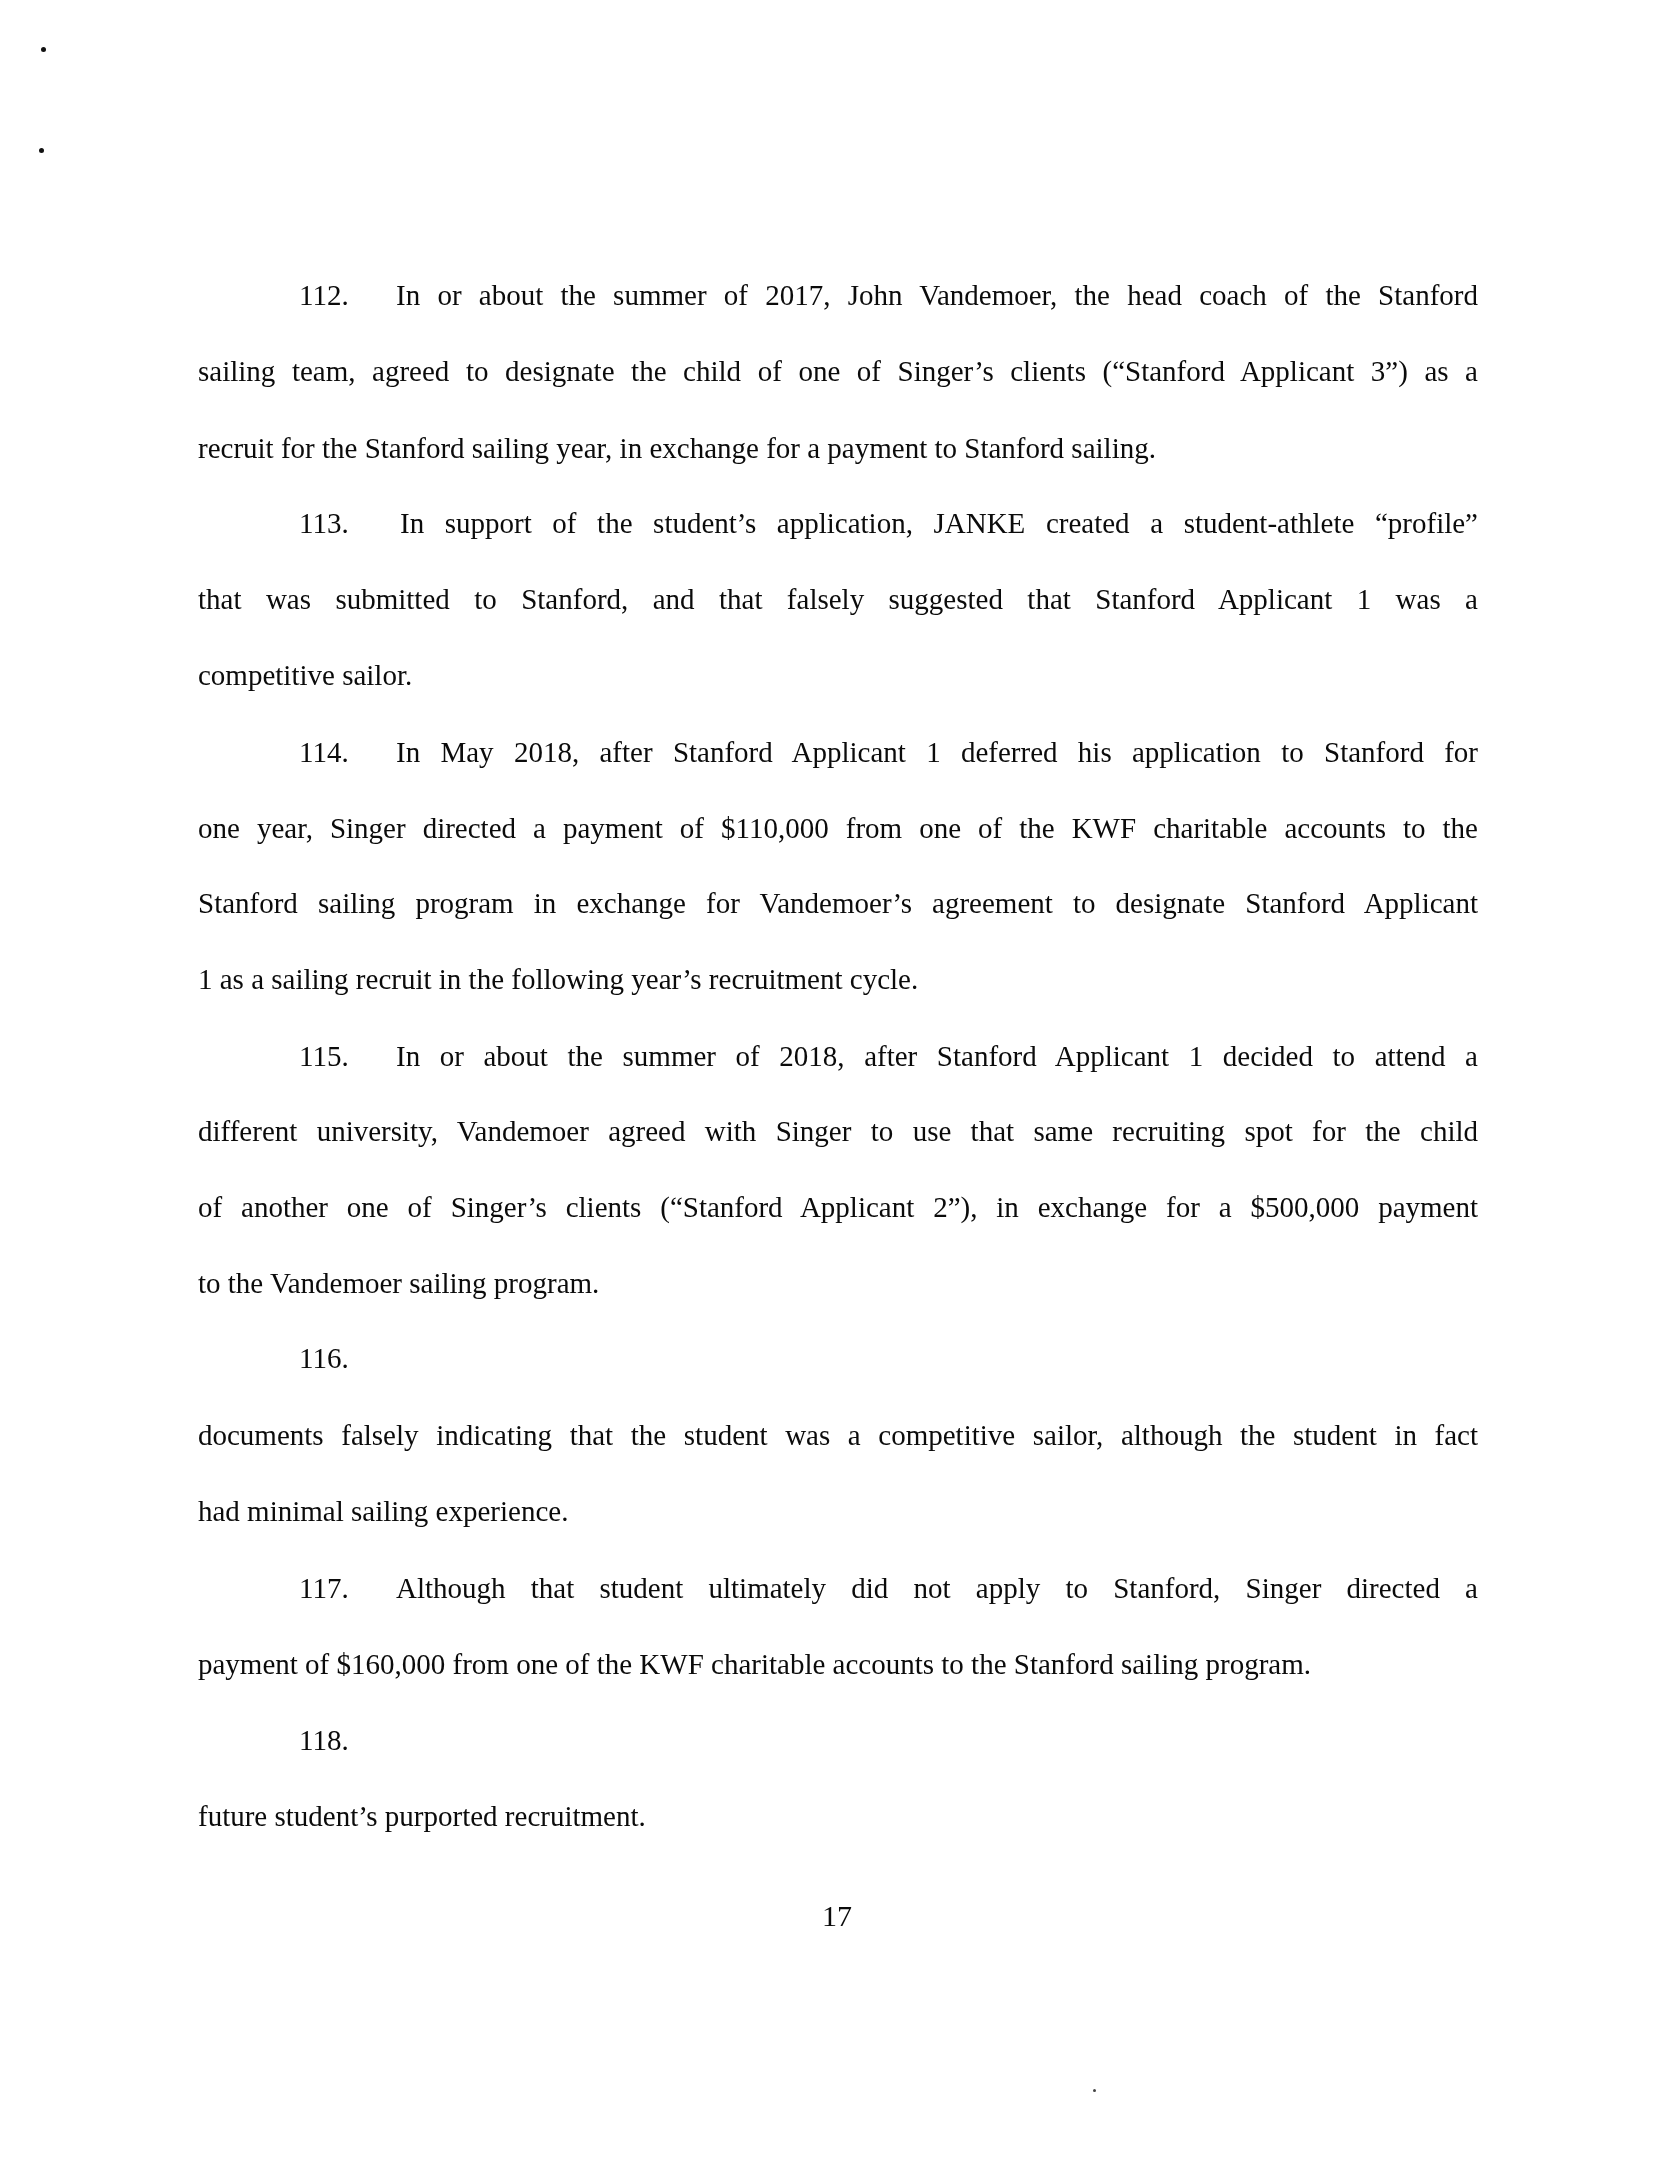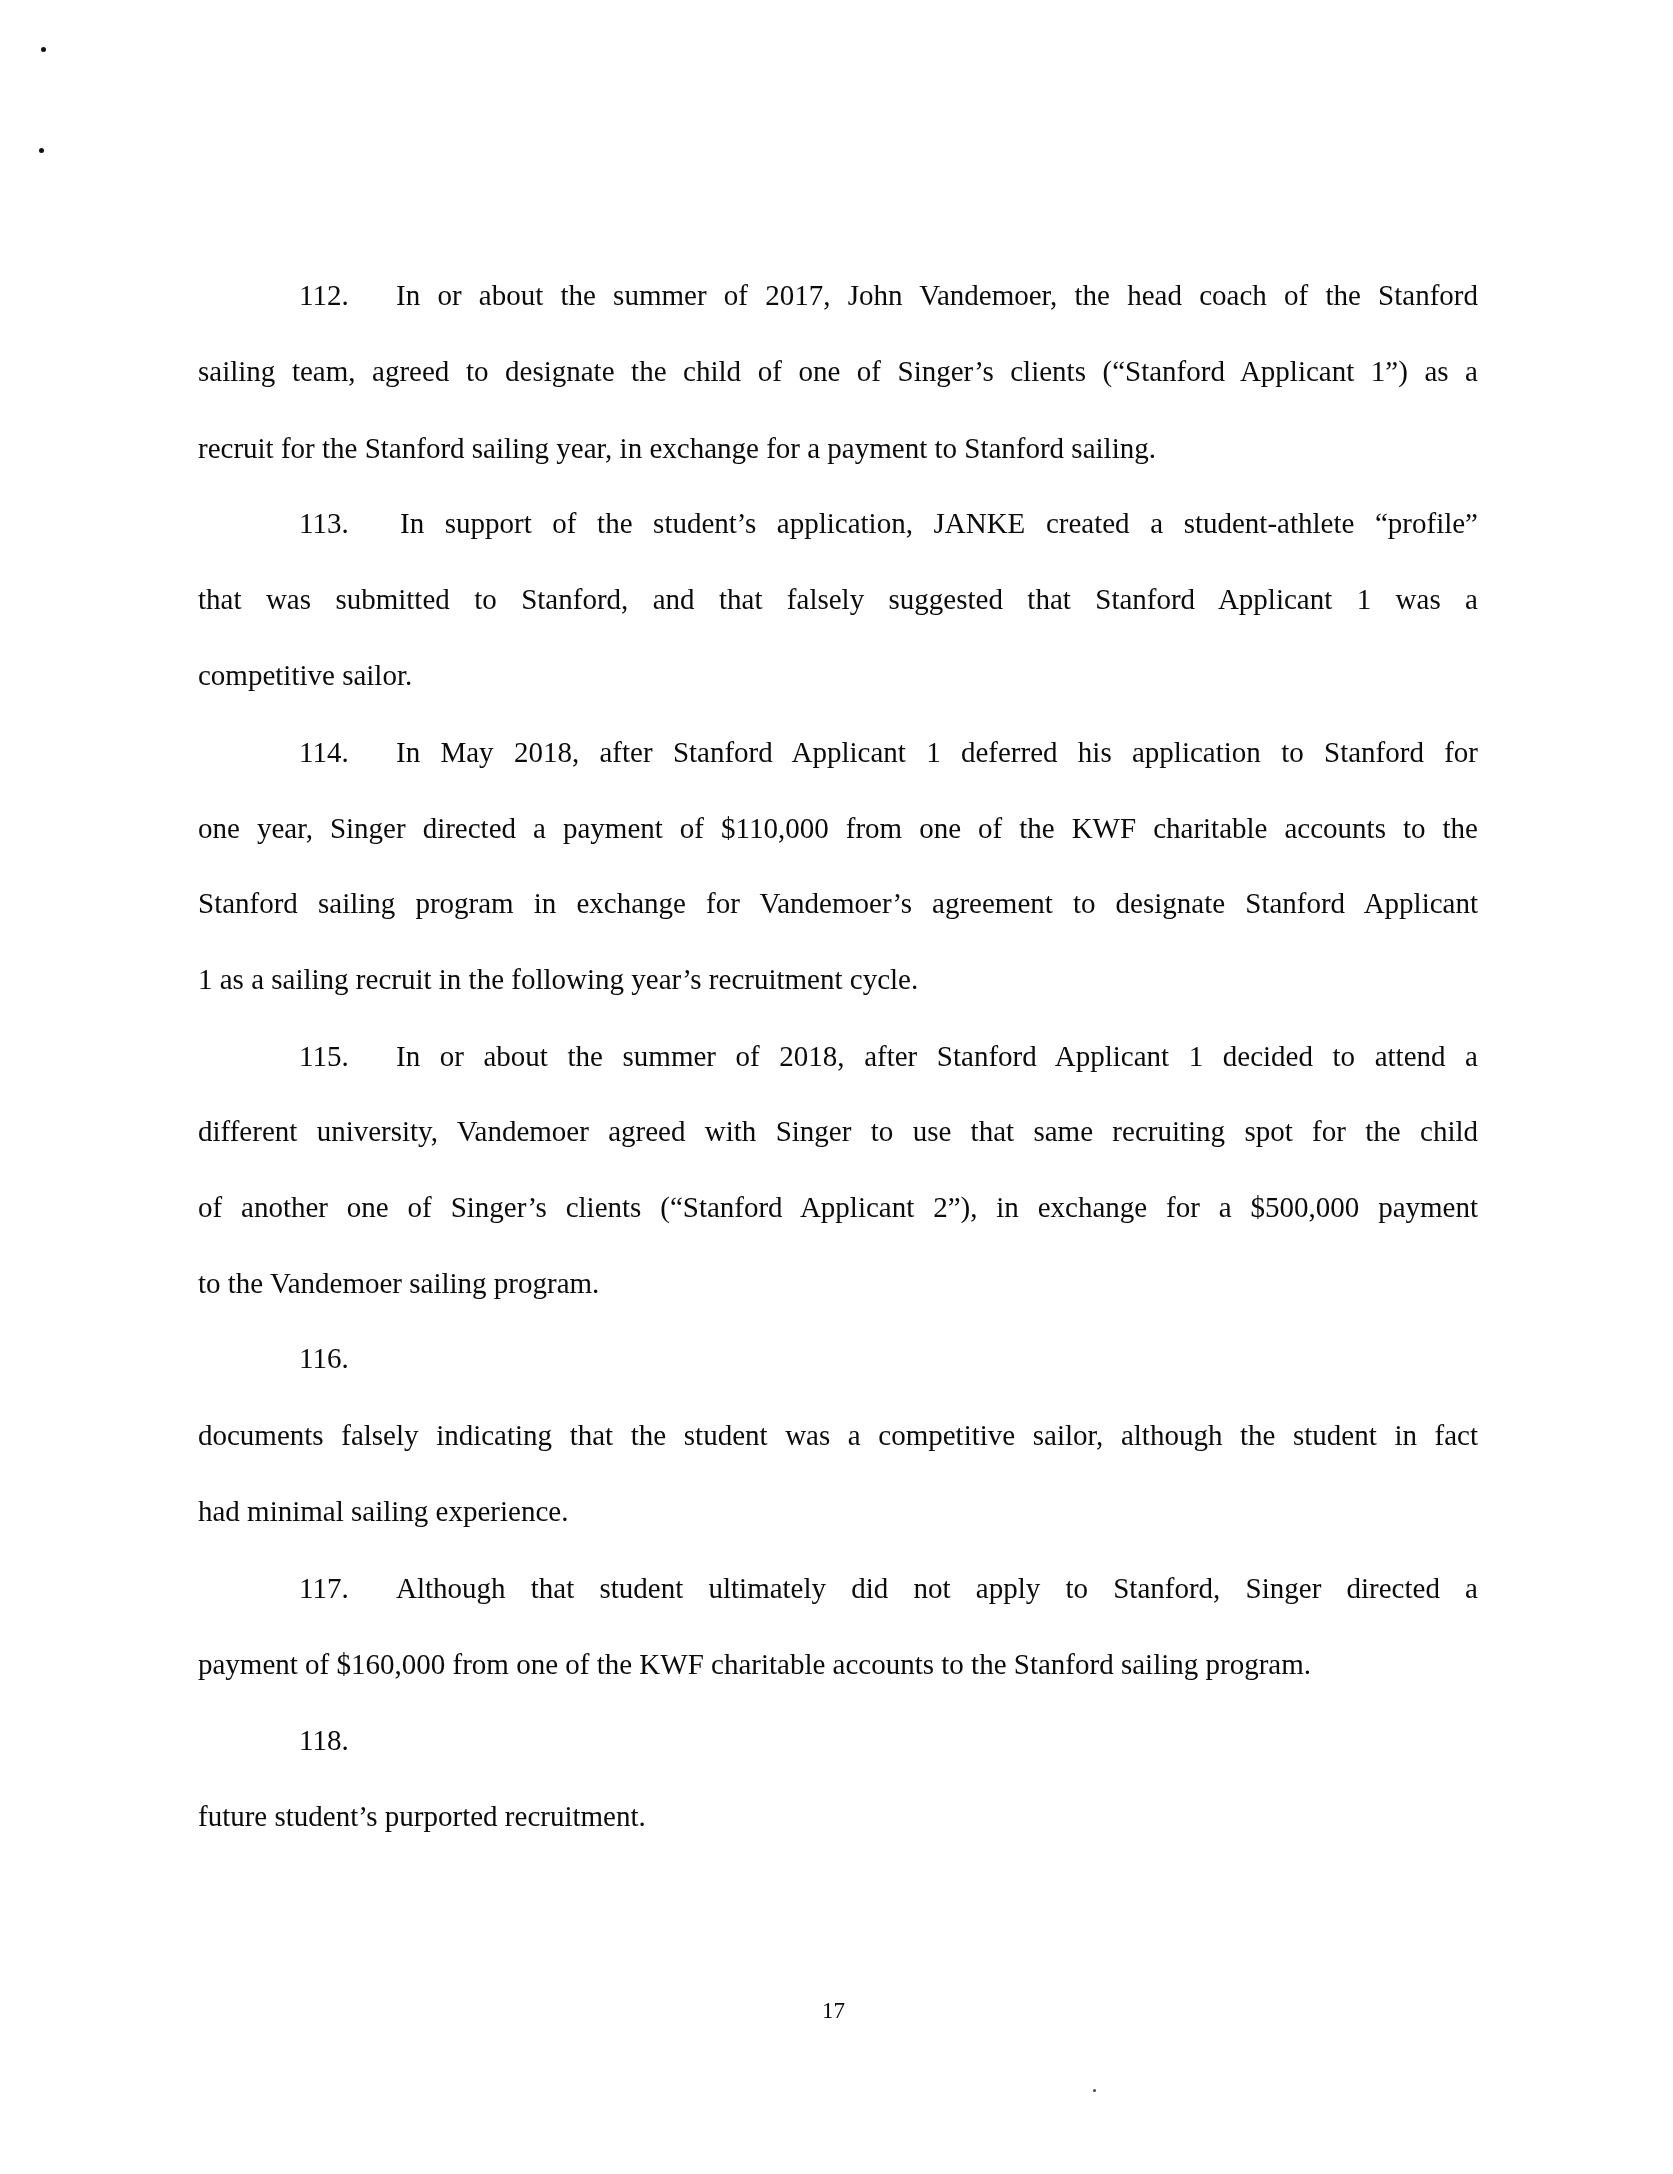--- a/index.html
+++ b/index.html
@@ -6,40 +6,40 @@
   body { width: 1673px; height: 2174px; position: relative; overflow: hidden; }
   .page { position: absolute; left: 0; top: 0; width: 1673px; height: 2174px; background: #fff; color: #0b0b0b;
           font-family: "Liberation Serif", "DejaVu Serif", serif; font-size: 29px; }
   .line { position: absolute; left: 198px; width: 1280px; height: 36px; line-height: 36px; white-space: nowrap; }
   .just { text-align: justify; text-align-last: justify; white-space: normal; overflow: hidden; }
   .num { position: absolute; left: 299px; }
   .first { position: absolute; left: 396px; right: 0; }
   .first.just { text-align: justify; text-align-last: justify; white-space: normal; }
   .heading-num { position: absolute; left: 394px; }
   .heading-title { position: absolute; left: 493px; text-decoration: underline; text-underline-offset: 4px; text-decoration-thickness: 2px; }
-  .pageno { position: absolute; left: 822px; top: 1993px; font-size: 23px; line-height: 36px; }
+  .pageno { position: absolute; left: 822px; top: 1898px; font-size: 30px; line-height: 36px; }
   .speck { position: absolute; width: 5px; height: 5px; border-radius: 50%; background: #111; }
   .speck.sm { width: 3px; height: 3px; background: #444; }
 </style>
 </head>
 <body>
 
 <div class="page">
 
   <div class="speck" style="left:41px;top:47px;"></div>
   <div class="speck" style="left:39px;top:148px;"></div>
   <div class="speck sm" style="left:1093px;top:2089px;"></div>
 
 
   <div>
     <div class="line" style="top:277px;">
       <span class="num" style="left:101px;">112.</span>
       <div class="first just" style="left:198px;">In or about the summer of 2017, John Vandemoer, the head coach of the Stanford</div>
     </div>
-    <div class="line just" style="top:353px;">sailing team, agreed to designate the child of one of Singer’s clients (“Stanford Applicant 1”) as a</div>
+    <div class="line just" style="top:353px;">sailing team, agreed to designate the child of one of Singer’s clients (“Stanford Applicant 3”) as a</div>
     <div class="line" style="top:430px;">recruit for the Stanford sailing year, in exchange for a payment to Stanford sailing.</div>
   </div>
 
   <div>
     <div class="line" style="top:505px;">
       <span class="num" style="left:101px;">113.</span>
       <div class="first just" style="left:202px;">In support of the student’s application, JANKE created a student-athlete “profile”</div>
     </div>
     <div class="line just" style="top:581px;">that was submitted to Stanford, and that falsely suggested that Stanford Applicant 1 was a</div>
     <div class="line" style="top:657px;">competitive sailor.</div>

